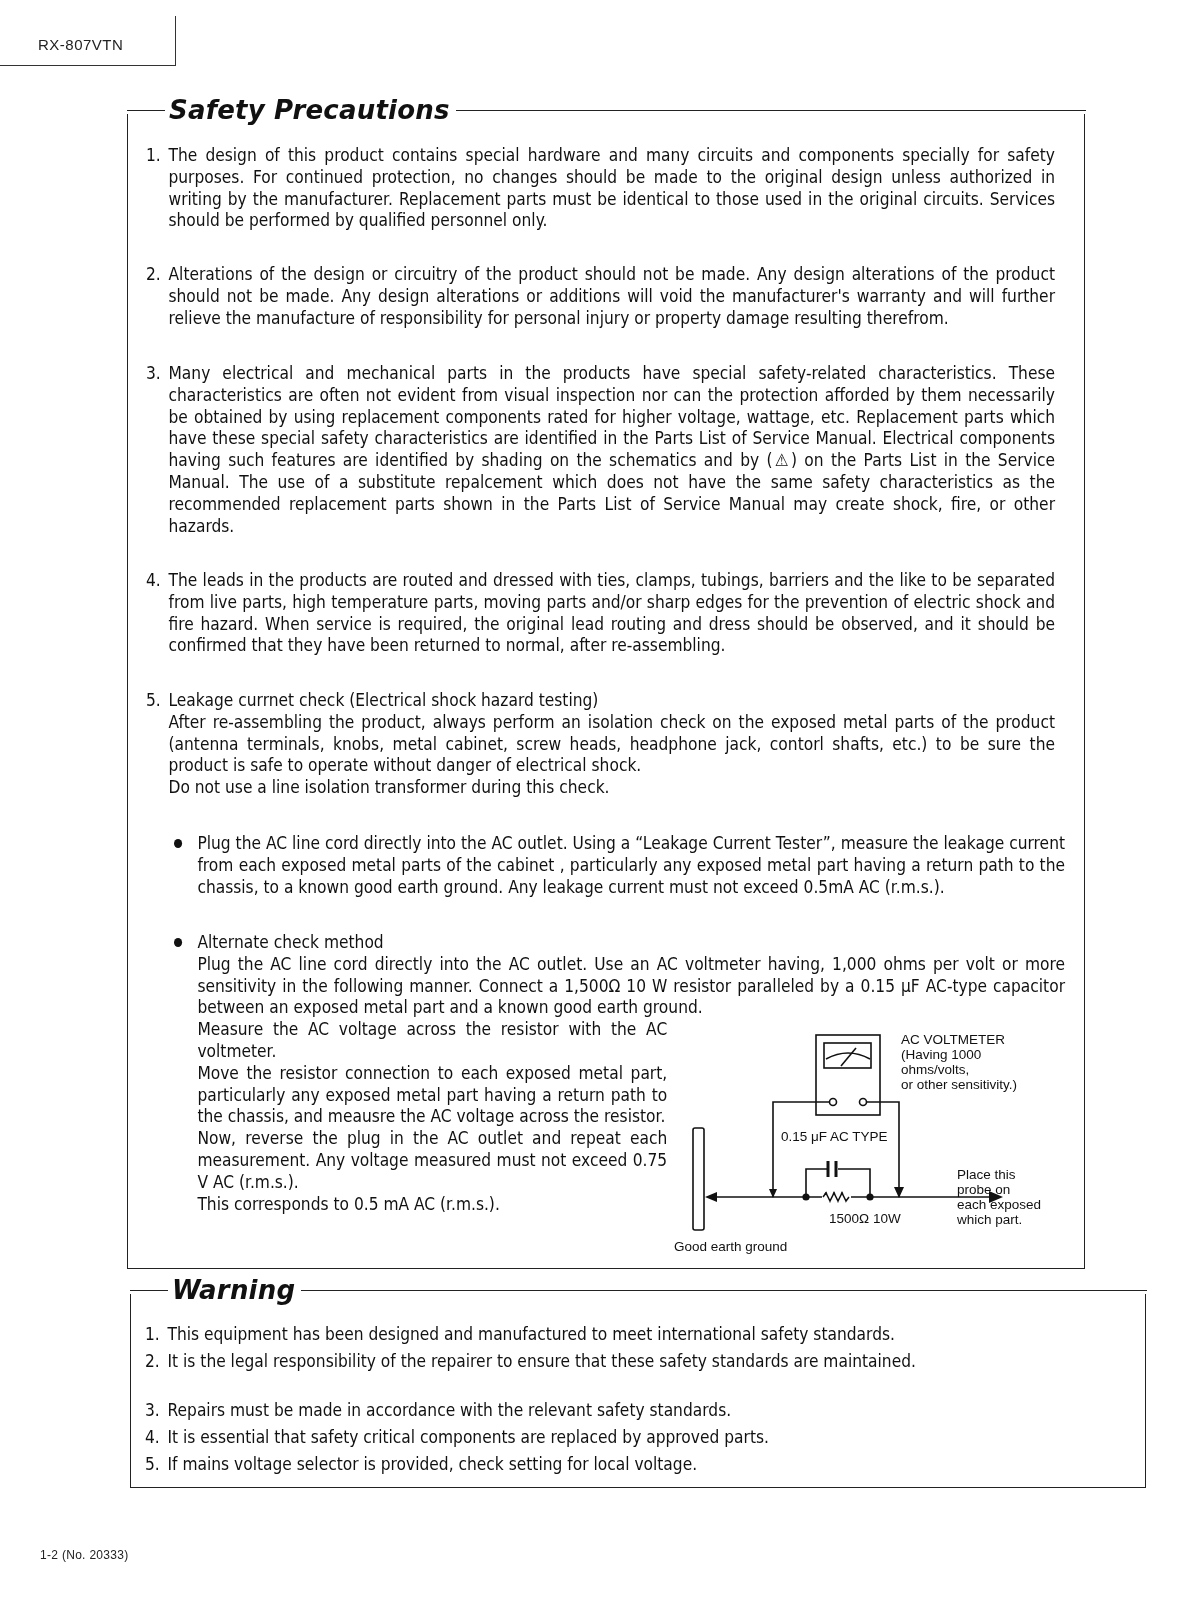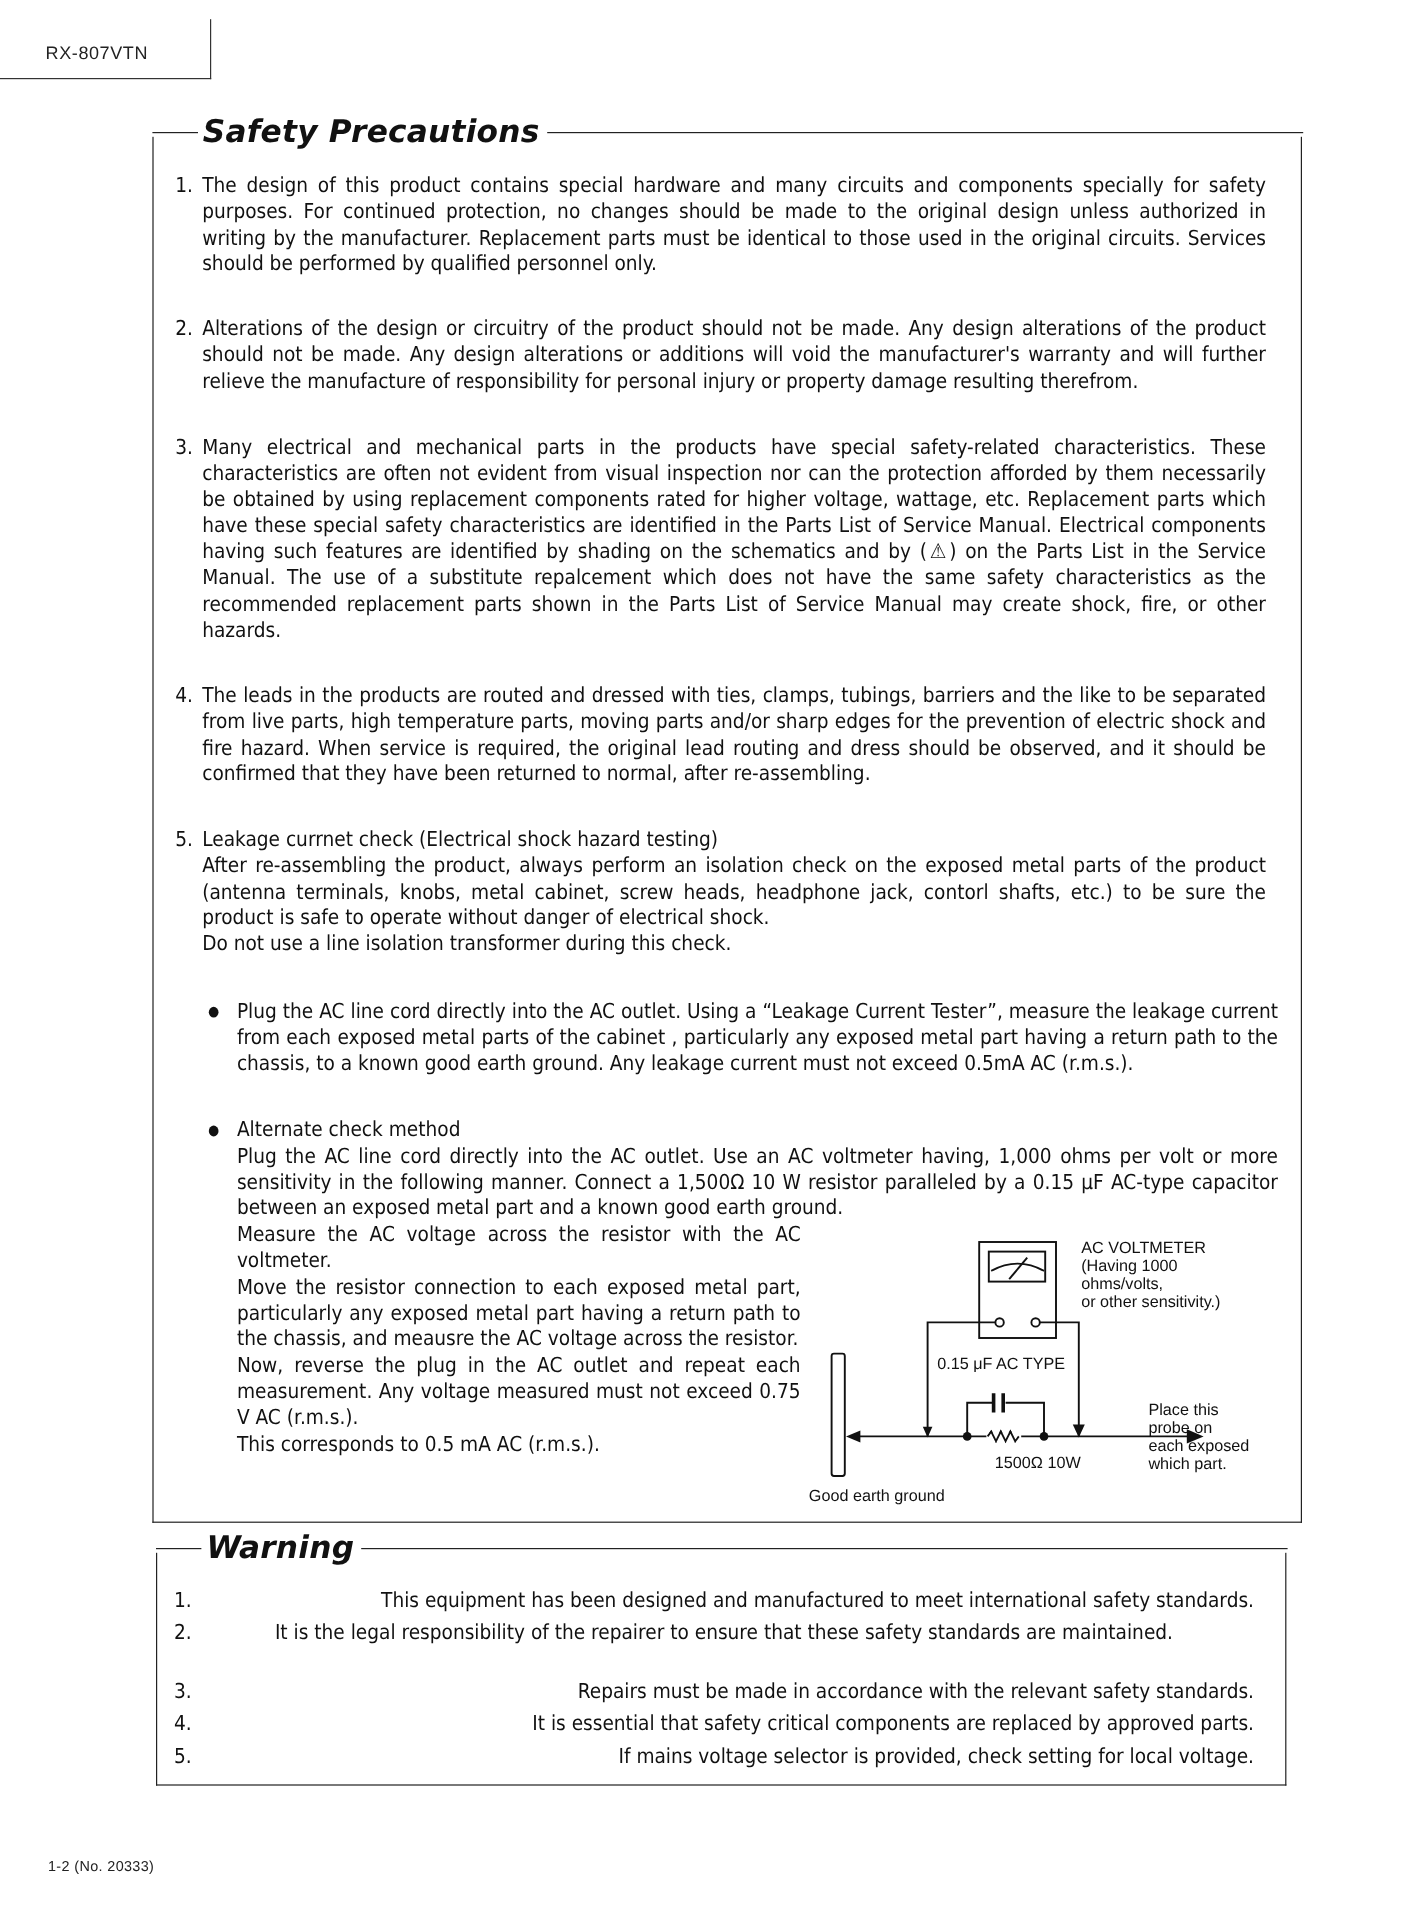--- a/index.html
+++ b/index.html
@@ -7,21 +7,21 @@
   .model-tab { position:absolute; left:0; top:16px; width:176px; height:50px; border-right:1.5px solid #333; border-bottom:1.5px solid #333; box-sizing:border-box; }
   .model-tab span { position:absolute; left:38px; top:20px; font-family:"Liberation Sans", sans-serif; font-size:15px; letter-spacing:0.5px; color:#222; }
 
   .section { position:absolute; border:1.5px solid #222; box-sizing:border-box; }
   .section .sec-title { position:absolute; top:-22px; left:0; right:-2px; height:36px; display:flex; align-items:center; }
   .section .sec-title .lead { width:38px; border-top:1.5px solid #222; margin-left:-1px; }
   .section .sec-title .txt { font-family:"DejaVu Sans", sans-serif; font-weight:bold; font-style:italic; font-size:26px; padding:0 6px 0 4px; background:#fff; letter-spacing:0.2px; }
   .section .sec-title .trail { flex:1; border-top:1.5px solid #222; }
 
   #safety { left:127px; top:114px; width:958px; height:1155px; border-top:none; }
-  #warning { left:130px; top:1294px; width:942px; height:194px; border-top:none;text-align:right; }
+  #warning { left:130px; top:1294px; width:1016px; height:194px; border-top:none; }
 
   .body-text { font-family:"DejaVu Sans", sans-serif; font-size:17.2px; line-height:21.8px; transform-origin:0 0; transform:scaleX(0.9); }
   .item { position:absolute; left:18px; width:1010px; text-align:justify; }
   .item .num { position:absolute; left:0; top:0; }
   .item .para { margin-left:25px; }
   .item .para p { margin:0; }
   .bullet { position:absolute; left:46px; width:990px; text-align:justify; }
   .bullet .dot { position:absolute; left:0; top:6px; width:9px; height:9px; border-radius:50%; background:#111; }
   .bullet .para { margin-left:26px; }
   .bullet .para p { margin:0; }

